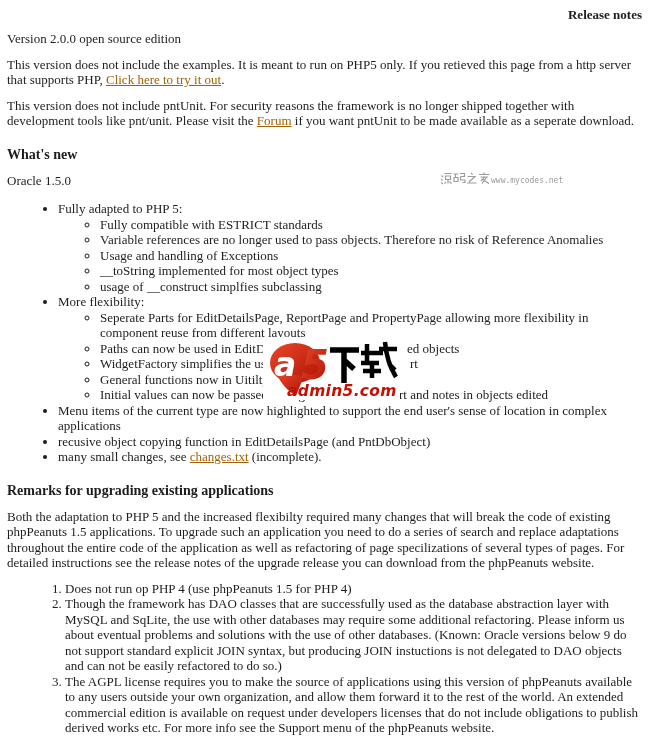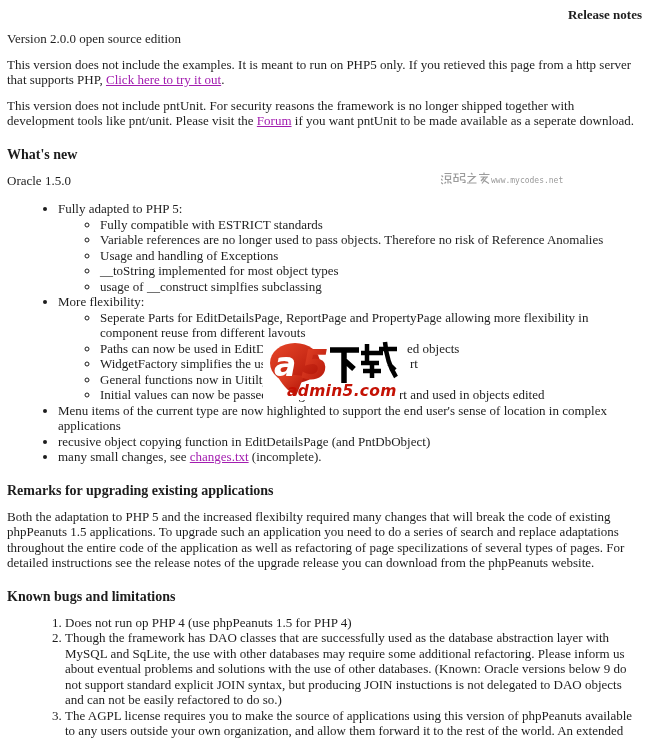--- a/index.html
+++ b/index.html
@@ -6,21 +6,21 @@
   body{
     width:650px;height:740px;overflow:hidden;position:relative;
     background:#ffffff;color:#1d1d1d;
     font-family:"Liberation Serif","DejaVu Serif",serif;
     font-size:13px;line-height:15.5px;
   }
   .page{padding:2px 8px 0 7px;}
   h1{font-size:13px;line-height:25px;margin:0 0 4px;font-weight:bold;text-align:right;}
   h3{font-size:14px;line-height:20px;margin:16px 0 8px;font-weight:bold;}
   p{margin:0 0 10px;}
-  a{color:#a21caf;text-decoration:underline;cursor:pointer;}
+  a{color:#a16207;text-decoration:underline;cursor:pointer;}
   ul.l1{margin:13px 0;padding-left:51px;list-style:disc;}
   ul.l2{margin:0;padding-left:42px;list-style:circle;}
   ol.bugs{margin:8px 0 0;padding-left:58px;list-style:decimal;}
   li{position:relative;}
   .frag-right{position:absolute;top:0;white-space:nowrap;}
   .since-row{margin:0 0 4px;position:relative;}
   .wm{position:absolute;left:441px;top:171px;width:122px;height:15px;}
   .logo{position:absolute;left:263px;top:337px;width:137px;height:63px;background:#ffffff;z-index:5;}
   .logo svg,.wm svg{display:block;width:100%;height:100%;}
 </style>
@@ -52,33 +52,32 @@
         <li>usage of __construct simplfies subclassing</li>
       </ul>
     </li>
     <li>
       <span>More flexibility:</span>
       <ul class="l2">
         <li>Seperate Parts for EditDetailsPage, ReportPage and PropertyPage allowing more flexibility in component reuse from different layouts</li>
         <li><span>Paths can now be used in EditDetailsPa</span><span class="frag-right" style="left:307px">ed objects</span></li>
         <li><span>WidgetFactory simplifies the usage of W</span><span class="frag-right" style="left:310px">rt</span></li>
         <li><span>General functions now in Uitilty class so</span></li>
-        <li><span>Initial values can now be passed throug</span><span class="frag-right" style="left:299px">rt and used in objects edited</span></li>
+        <li><span>Initial values can now be passed throug</span><span class="frag-right" style="left:299px">rt and notes in objects edited</span></li>
       </ul>
     </li>
     <li>Menu items of the current type are now highlighted to support the end user's sense of location in complex applications</li>
     <li>recusive object copying function in EditDetailsPage (and PntDbObject)</li>
     <li><span>many small changes, see </span><a>changes.txt</a><span> (incomplete).</span></li>
   </ul>
 
   <h3>Remarks for upgrading existing applications</h3>
 
   <p>Both the adaptation to PHP 5 and the increased flexibilty required many changes that will break the code of existing phpPeanuts 1.5 applications. To upgrade such an application you need to do a series of search and replace adaptations throughout the entire code of the application as well as refactoring of page specilizations of several types of pages. For detailed instructions see the release notes of the upgrade release you can download from the phpPeanuts website.</p>
 
-  <h3>Known bugs and limitations</h3>
 
   <ol class="bugs">
     <li>Does not run op PHP 4 (use phpPeanuts 1.5 for PHP 4)</li>
     <li>Though the framework has DAO classes that are successfully used as the database abstraction layer with MySQL and SqLite, the use with other databases may require some additional refactoring. Please inform us about eventual problems and solutions with the use of other databases. (Known: Oracle versions below 9 do not support standard explicit JOIN syntax, but producing JOIN instuctions is not delegated to DAO objects and can not be easily refactored to do so.)</li>
     <li>The AGPL license requires you to make the source of applications using this version of phpPeanuts available to any users outside your own organization, and allow them forward it to the rest of the world. An extended commercial edition is available on request under developers licenses that do not include obligations to publish derived works etc. For more info see the Support menu of the phpPeanuts website.</li>
   </ol>
 
 </div>
 
 <div class="wm" title="源码之家">

